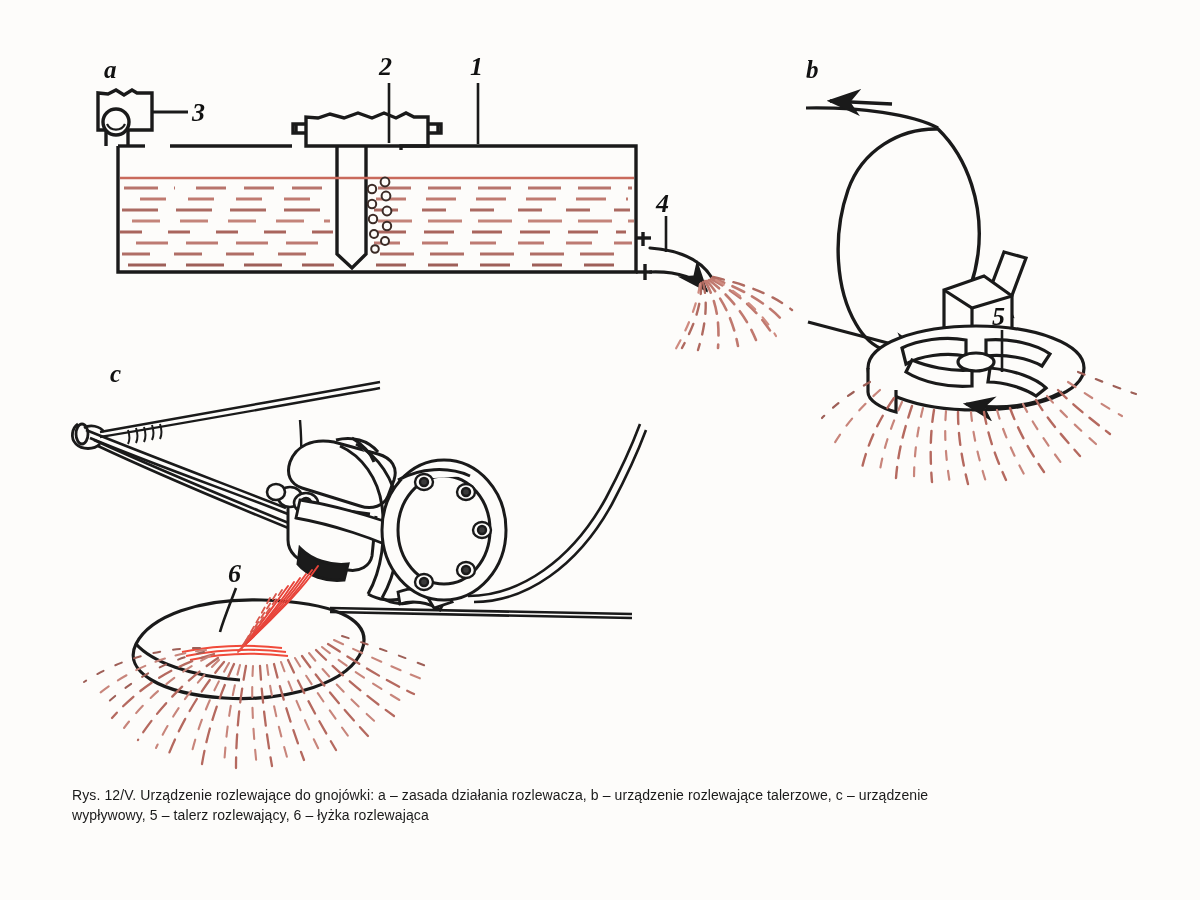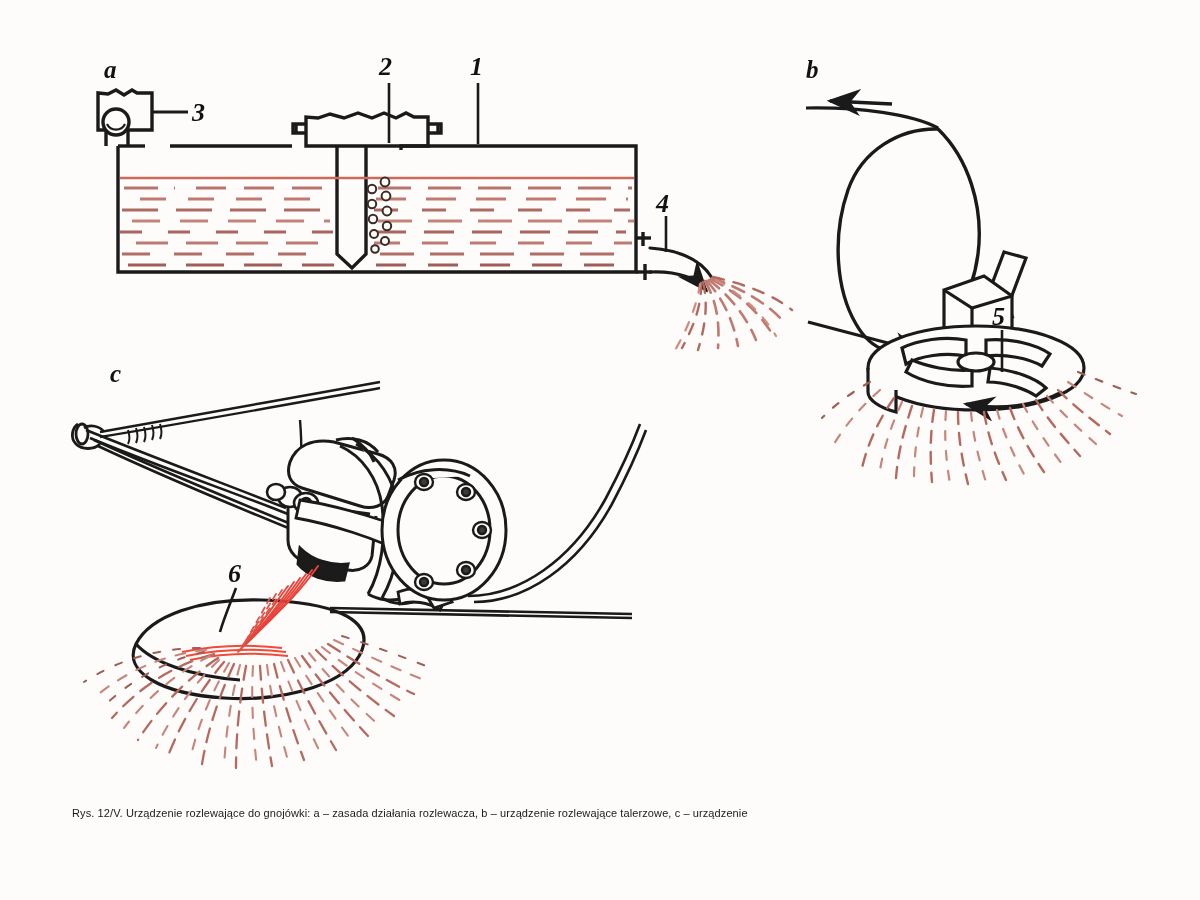--- a/index.html
+++ b/index.html
@@ -10,26 +10,25 @@
     overflow:hidden;
     position:relative;
   }
   #figure{
     position:absolute;left:0;top:0;width:1200px;height:900px;
   }
   .caption{
     position:absolute;
     left:72px;top:786px;width:1070px;
     font-family:"Liberation Sans", sans-serif;
-    font-size:11px;
+    font-size:14px;
     line-height:1.42;
     color:#1a1a1a;
     letter-spacing:.1px;
     text-align:left;
-    margin-top:20px;
   }
   .cap-line{display:block;white-space:normal;}
   svg text{user-select:none;}
   .lbl{
     font-family:"Liberation Serif", serif;
     font-style:italic;
     font-weight:bold;
     fill:#111;
   }
 </style>
@@ -456,13 +455,14 @@
     <g stroke="#1a1a1a" stroke-width="2.6" fill="none">
       <path d="M236,588 C230,604 224,618 220,632"></path>
     </g>
     <text class="lbl" x="228" y="582" font-size="26">6</text>
   </g>
 
 </svg>
 
 <div class="caption">
   <span class="cap-line">Rys. 12/V. Urządzenie rozlewające do gnojówki: a – zasada działania rozlewacza, b – urządzenie rozlewające talerzowe, c – urządzenie</span>
+  <span class="cap-line">wypływowy, 5 – talerz rozlewający, 6 – łyżka rozlewająca</span>
 </div>
 
 </body></html>

